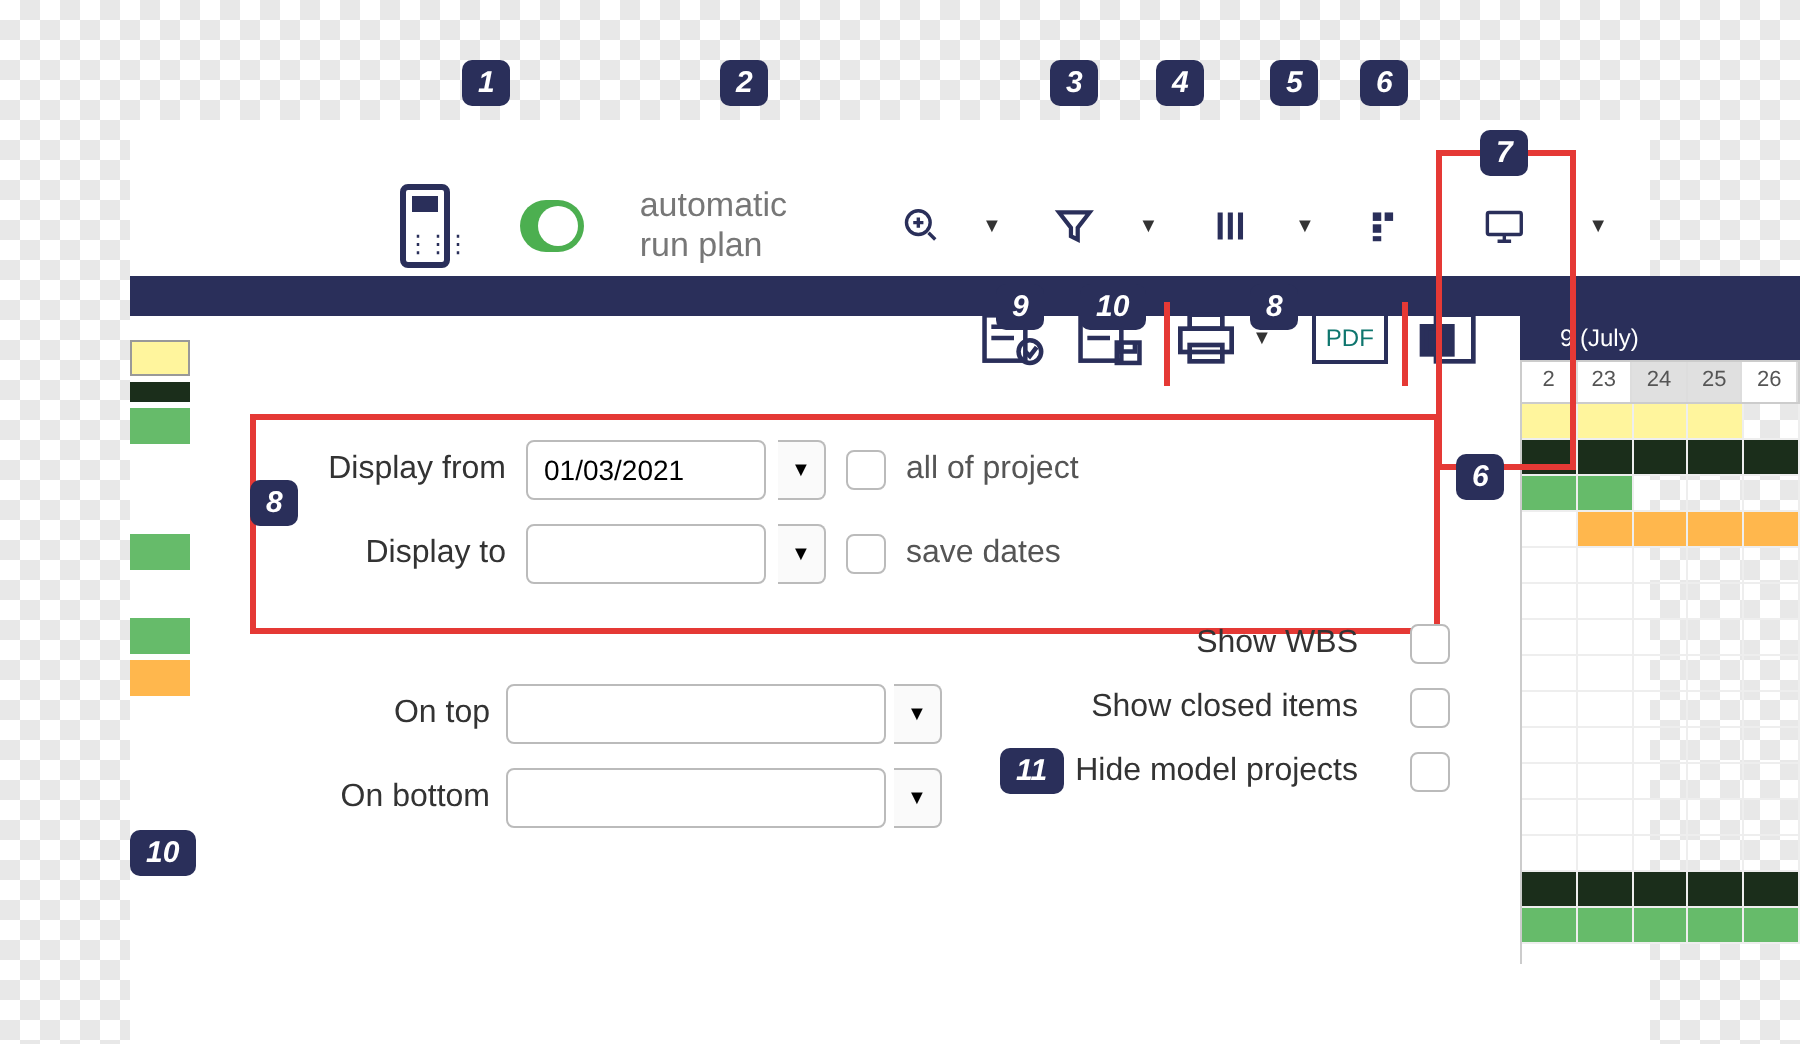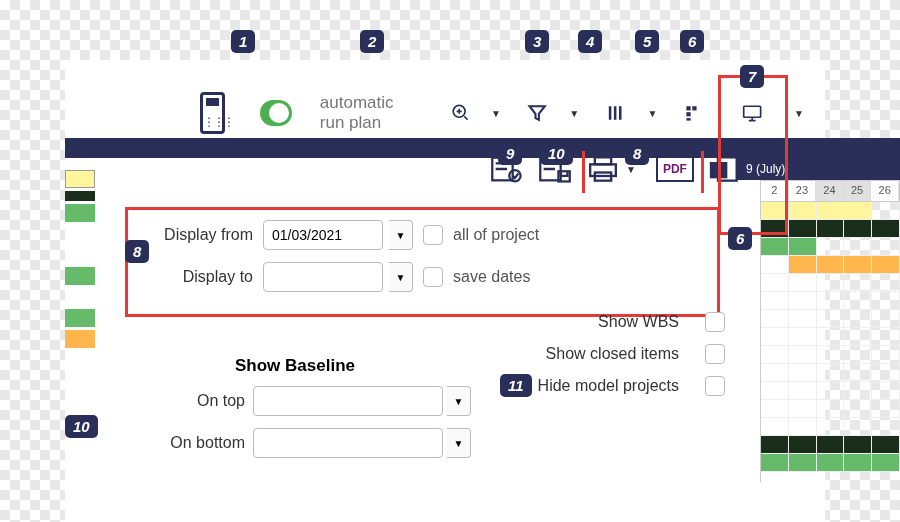--- a/index.html
+++ b/index.html
@@ -13,35 +13,35 @@
 .calc-icon::after{content:"⋮⋮⋮";position:absolute;bottom:2px;left:0;right:0;text-align:center;color:#2a2f5a;font-size:12px;letter-spacing:-2px}
 .toggle{width:50px;height:26px;background:#4caf50;border-radius:13px;position:relative;margin-right:8px}
 .toggle::after{content:"";position:absolute;right:3px;top:3px;width:20px;height:20px;background:#fff;border-radius:50%}
 .toolbar-label{color:#777;font-size:17px}
 .spacer{flex:1}
 .ticon{width:32px;height:32px;display:flex;align-items:center;justify-content:center;color:#2a2f5a;position:relative}
 .drop-arrow{font-size:10px;color:#333;margin-left:2px;margin-right:6px}
 .sub-toolbar{position:absolute;top:155px;left:490px;z-index:15;display:flex;align-items:center;gap:14px}
 .sub-icon{width:34px;height:28px;color:#2a2f5a;display:flex;align-items:center;justify-content:center}
 .timeline-hdr{position:absolute;top:138px;left:65px;right:0;height:20px;background:#2a2f5a;z-index:5}
-.timeline-sub{position:absolute;top:158px;right:0;width:164px;height:22px;background:#2a2f5a;color:#fff;font-size:12px;display:flex;align-items:center;padding-left:10px;z-index:8}
+.timeline-sub{position:absolute;top:158px;right:0;width:140px;height:22px;background:#2a2f5a;color:#fff;font-size:12px;display:flex;align-items:center;padding-left:20px;z-index:8}
 .day-row{position:absolute;top:180px;right:0;width:140px;height:22px;background:#fff;border:1px solid #ccc;display:flex;z-index:8;font-size:11px;color:#555}
 .day-cell{flex:1;text-align:center;border-right:1px solid #ddd;padding-top:3px}
 .day-cell.wk{background:#e0e0e0}
 .gantt-right{position:absolute;top:202px;right:0;width:140px;bottom:40px;z-index:8;border-left:1px solid #ccc}
 .gantt-row{height:18px;border-bottom:1px solid #eee;display:flex}
 .gr-cell{flex:1;border-right:1px solid #eee}
 .bar-y{background:#fff59d}
 .bar-g{background:#66bb6a}
 .bar-dk{background:#1b2e1b}
 .bar-o{background:#ffb74d}
 .gantt-left{position:absolute;top:170px;left:65px;width:30px;bottom:40px;z-index:8}
 .gl-row{height:18px;margin-bottom:3px}
 .panel{position:absolute;top:192px;left:105px;width:635px;height:320px;background:#fff;z-index:20;padding:15px 20px}
-.red-box{border:3px solid #e53935;padding:10px 15px;margin-bottom:39px}
+.red-box{border:3px solid #e53935;padding:10px 15px;margin-bottom:25px}
 .form-row{display:flex;align-items:center;margin-bottom:12px;gap:10px}
 .form-label{width:110px;text-align:right;color:#333;font-size:16px}
 .date-input{width:120px;height:30px;border:1px solid #bbb;border-radius:4px;padding:0 8px;font-size:14px;display:flex;align-items:center;background:#fff}
 .dd-btn{width:24px;height:30px;border:1px solid #bbb;border-left:none;border-radius:0 4px 4px 0;background:#fafafa;display:flex;align-items:center;justify-content:center;font-size:10px;margin-left:-4px}
 .chk{width:20px;height:20px;border:1px solid #bbb;border-radius:4px;background:#fff}
 .chk-label{color:#555;font-size:16px}
 .baseline-section{margin-top:10px;padding-left:30px}
 .baseline-title{font-weight:bold;font-size:17px;text-align:center;width:280px;margin-bottom:10px}
 .bl-row{display:flex;align-items:center;margin-bottom:12px;gap:8px}
 .bl-label{width:90px;text-align:right;font-size:16px;color:#333}
@@ -132,21 +132,21 @@
       </svg>
     </div>
   <div class="sub-icon">
       <svg viewBox="0 0 28 24" fill="none" stroke="#2a2f5a" stroke-width="2">
         <rect x="7" y="2" width="14" height="6"></rect>
         <rect x="3" y="8" width="22" height="10"></rect>
         <rect x="7" y="15" width="14" height="7"></rect>
       </svg>
     </div>
   <span class="drop-arrow" style="margin-left:-8px">▼</span>
-  <div class="sub-icon" style="font-size:12px;font-weight:bold;border:2px solid #2a2f5a;width:38px;height:26px;color:#701a75">PDF</div>
+  <div class="sub-icon" style="font-size:12px;font-weight:normal;border:2px solid #2a2f5a;width:38px;height:26px;color:#0f766e">PDF</div>
   <div class="sub-icon">
       <svg viewBox="0 0 28 24" fill="none" stroke="#2a2f5a" stroke-width="2">
         <rect x="8" y="2" width="16" height="20"></rect>
         <rect x="2" y="7" width="13" height="12" fill="#2a2f5a"></rect>
         <text x="5" y="16" fill="#fff" font-size="9" font-weight="bold">P</text>
       </svg>
     </div>
 </div>
 
 <div class="timeline-hdr"></div>
@@ -291,21 +291,20 @@
     <div class="form-row">
       <span class="form-label">Display to</span>
       <div class="date-input"></div>
       <div class="dd-btn">▼</div>
       <div class="chk"></div>
       <span class="chk-label">save dates</span>
     </div>
   </div>
 
   <div class="baseline-section">
-    <div class="baseline-title">Show Baseline</div>
     <div class="bl-row">
       <span class="bl-label">On top</span>
       <div class="bl-select"></div>
       <div class="dd-btn">▼</div>
     </div>
     <div class="bl-row">
       <span class="bl-label">On bottom</span>
       <div class="bl-select"></div>
       <div class="dd-btn">▼</div>
     </div>

